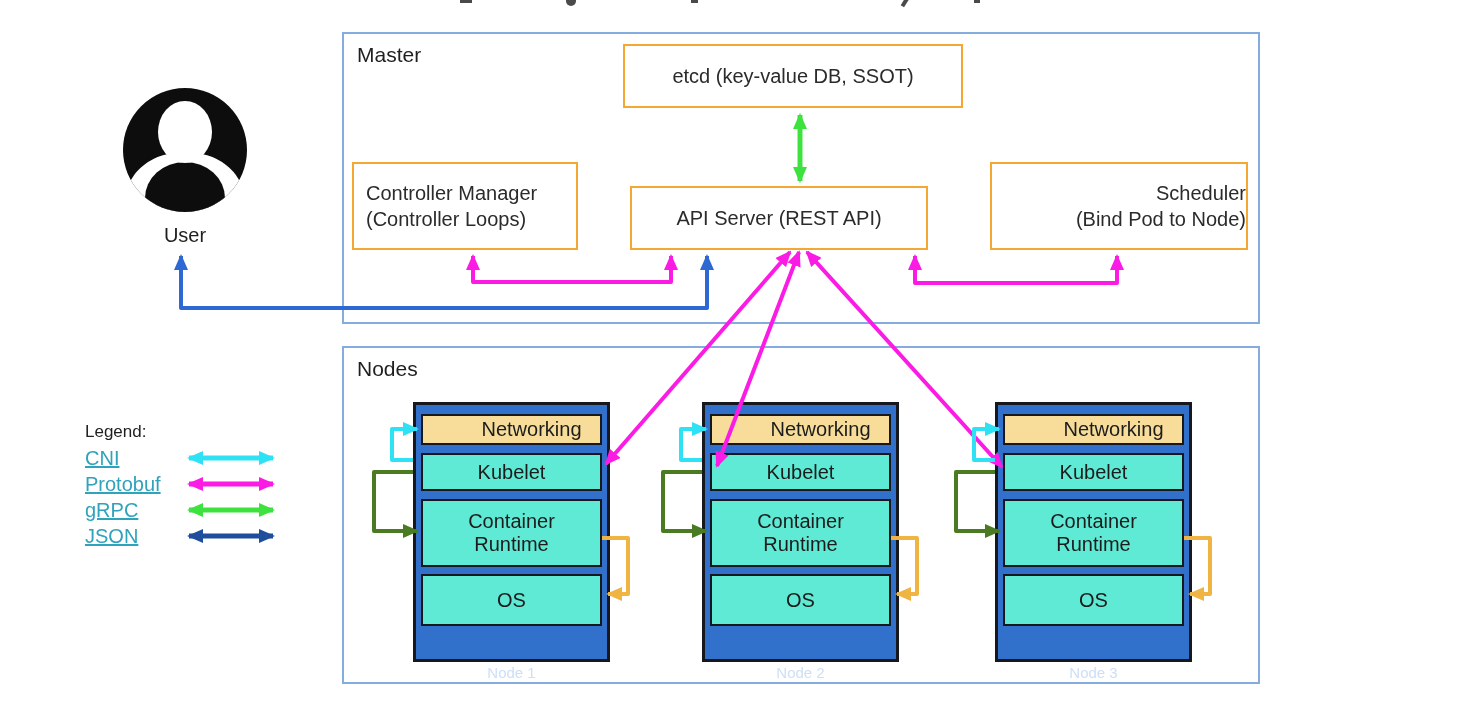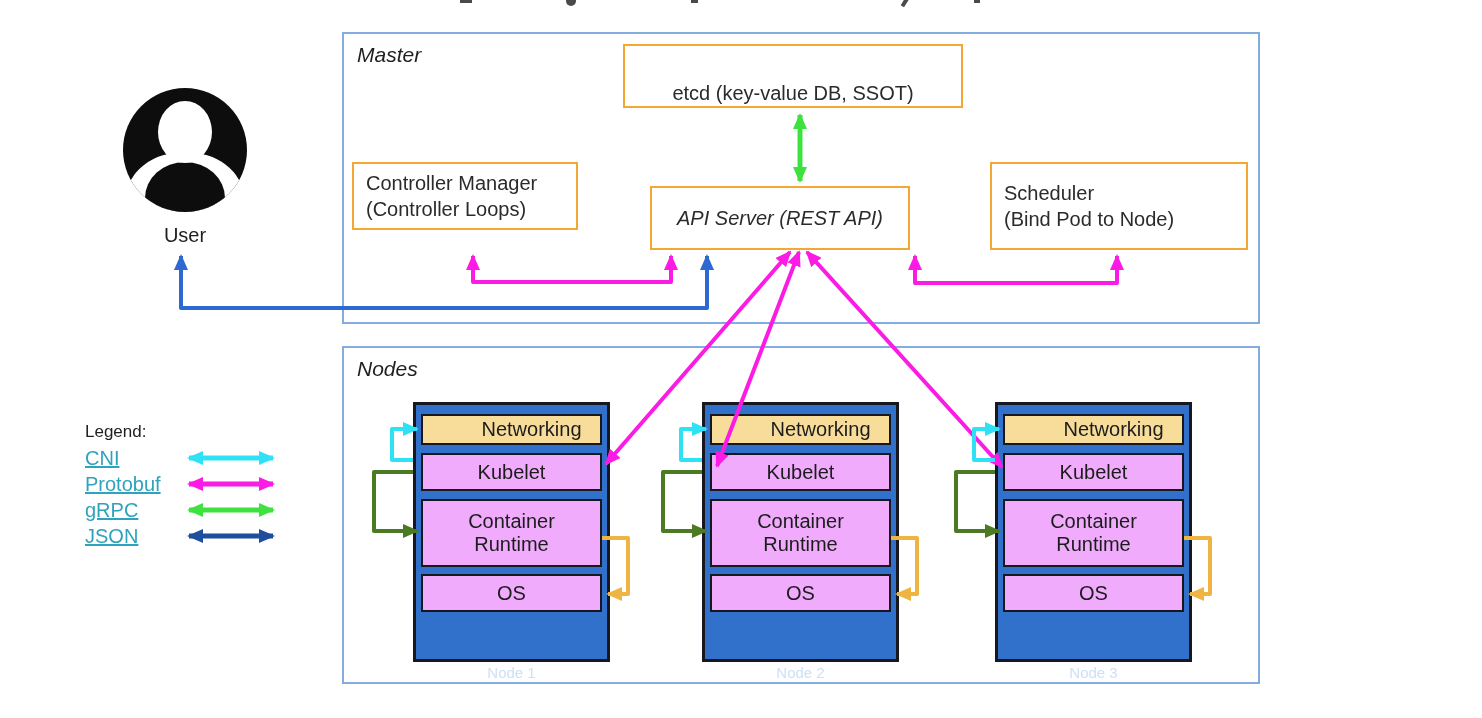--- a/index.html
+++ b/index.html
@@ -4,44 +4,44 @@
 <style>
   html,body{margin:0;padding:0;background:#fff;}
   .stage{
     position:relative;width:1482px;height:718px;background:#ffffff;
     font-family:"Liberation Sans", sans-serif;overflow:hidden;color:var(--text);
   }
   
   .section{position:absolute;border:2px solid var(--section-border);background:#fff;box-sizing:border-box;}
   .master{left:342px;top:32px;width:918px;height:292px;}
   .nodes-sec{left:342px;top:346px;width:918px;height:338px;}
-  .section-label{position:absolute;left:13px;top:9px;font-size:21px;color:#1f1f1f;font-style:italic;}
+  .section-label{position:absolute;left:13px;top:9px;font-size:21px;color:#1f1f1f;}
 
   
   .comp{
     position:absolute;border:2px solid var(--orange);background:#fff;box-sizing:border-box;
     display:flex;flex-direction:column;justify-content:center;font-size:20px;line-height:26px;color:var(--text);
   }
   .comp.center{align-items:center;}
-  .etcd{left:623px;top:44px;width:340px;height:64px;justify-content:flex-end;}
-  .api{left:650px;top:186px;width:260px;height:64px;font-style:italic;}
-  .cm{left:352px;top:162px;width:226px;height:68px;padding-left:12px;}
-  .sched{left:990px;top:162px;width:258px;height:88px;padding-left:12px;}
+  .etcd{left:623px;top:44px;width:340px;height:64px;}
+  .api{left:630px;top:186px;width:298px;height:64px;}
+  .cm{left:352px;top:162px;width:226px;height:88px;padding-left:12px;}
+  .sched{left:990px;top:162px;width:258px;height:88px;padding-left:12px;text-align:right;}
 
   
   .tower{position:absolute;top:402px;width:197px;height:260px;background:var(--node-fill);
          border:3px solid var(--node-border);box-sizing:border-box;}
   .t1{left:413px}.t2{left:702px}.t3{left:995px}
-  .layer{position:absolute;left:5px;width:181px;border:2px solid var(--node-border);background:#f0abfc;
+  .layer{position:absolute;left:5px;width:181px;border:2px solid var(--node-border);background:#5eead4;
          box-sizing:border-box;display:flex;flex-direction:column;align-items:center;justify-content:center;
          font-size:20px;line-height:23px;color:#1c1c1c;}
   .lay-networking{top:9px;height:31px;background:var(--networking-fill);padding-left:40px;}
   .lay-kubelet{top:48px;height:38px;}
   .lay-runtime{top:94px;height:68px;text-align:right;}
-  .lay-os{top:169px;height:38px;}
+  .lay-os{top:169px;height:52px;}
   .tower-name{position:absolute;left:0;right:0;top:219px;text-align:center;font-size:15px;color:var(--node-label);margin-top:40px;}
 
   
   .user-wrap{position:absolute;left:114px;top:86px;width:142px;text-align:center;}
   .user-label{margin-top:4px;font-size:20px;color:#1f1f1f;}
 
   
   .legend{position:absolute;left:85px;top:418px;}
   .legend-title{font-size:17px;color:#1f1f1f;height:27px;line-height:27px;}
   .legend-row{display:flex;align-items:center;height:26px;}

